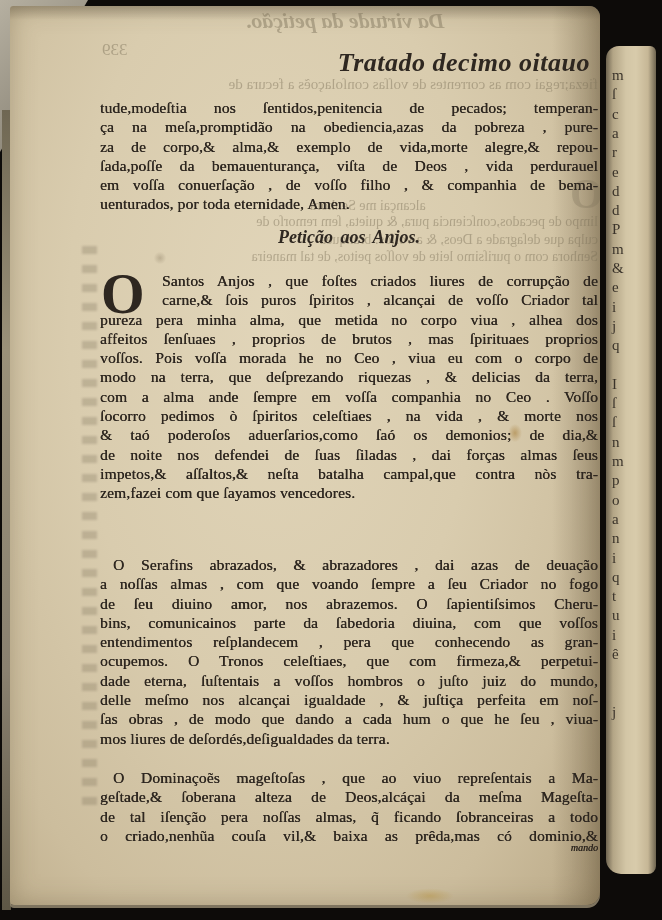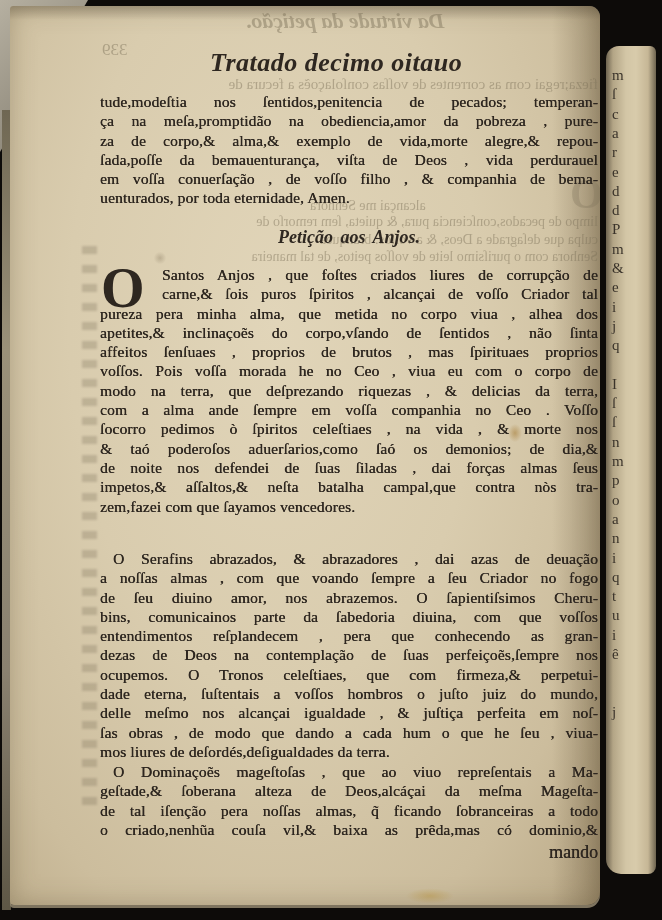--- a/index.html
+++ b/index.html
@@ -23,36 +23,36 @@
   .page-shade-right{position:absolute;right:0;top:0;width:48px;height:100%;
     background:linear-gradient(90deg,rgba(92,76,50,0),rgba(92,76,50,.38));}
   .page-shade-top{position:absolute;left:0;top:0;width:100%;height:14px;
     background:linear-gradient(rgba(60,50,35,.28),rgba(60,50,35,0));}
   
   .next-page{position:absolute;left:606px;top:46px;width:50px;height:828px;
     border-radius:13px 6px 8px 15px;overflow:hidden;
     background:linear-gradient(90deg,#6e6450 0%,#b3a586 14%,#d3c6a6 40%,#d8cbab 60%,#c6b796 84%,#6e6450 100%);}
   .edge-letter{position:absolute;left:6px;color:#3a332a;font-size:15px;line-height:15px;}
   
-  .title{position:absolute;left:200px;top:42px;width:380px;text-align:left;
+  .title{position:absolute;left:200px;top:42px;width:380px;text-align:right;
     font-style:italic;font-weight:bold;font-size:26px;color:#2e2720;letter-spacing:.5px;z-index:3;}
   .subheading{position:absolute;left:90px;top:221px;width:498px;text-align:center;
     font-style:italic;font-weight:bold;font-size:18px;color:#2e2720;word-spacing:3px;z-index:3;}
   .para{position:absolute;left:90px;width:498px;z-index:3;color:#2e2720;
-    font-size:15.5px;line-height:19.3px;letter-spacing:.15px;}
+    font-size:15.5px;line-height:19.3px;letter-spacing:.15px;margin-top:6px;}
   .line{text-align:justify;text-align-last:justify;height:19.3px;white-space:normal;
     text-shadow:.3px 0 0 currentColor;}
   .line.last{text-align-last:left;}
   #p1{top:86px;} #p2{top:259px;} #p3{top:543px;} #p4{top:756px;}
   #p2 div.line:nth-of-type(1),#p2 div.line:nth-of-type(2){padding-left:62px;}
   #p3 div.line:nth-of-type(1),#p4 div.line:nth-of-type(1){padding-left:13px;}
   .dropcap{position:absolute;left:1px;top:2px;font-size:56px;line-height:42px;
     font-weight:bold;color:#2e2720;}
   .catchword{position:absolute;left:90px;top:836px;width:498px;text-align:right;
-    font-size:18px;color:#2e2720;z-index:3;text-shadow:.3px 0 0 currentColor;}
+    font-size:10px;color:#2e2720;z-index:3;text-shadow:.3px 0 0 currentColor;font-style:italic;}
   
   .ghost{position:absolute;transform:scaleX(-1);color:#7b7058;opacity:.45;
     filter:blur(.7px);font-size:15px;white-space:nowrap;z-index:2;}
   .g-header{left:150px;top:2px;width:370px;font-size:22px;font-style:italic;font-weight:bold;text-align:center;}
   .g-num{left:92px;top:34px;font-size:17px;}
   .g1{left:92px;top:70px;width:496px;text-align:justify;}
   .g2{left:300px;top:192px;font-size:14px;}
   .g3{left:92px;top:208px;width:496px;font-size:14px;}
   .g4{left:92px;top:226px;width:496px;font-size:14px;}
   .g5{left:92px;top:243px;width:496px;font-size:14px;}
@@ -77,53 +77,51 @@
     <div class="ghost g3">limpo de pecados,conſciencia pura, &amp; quieta, ſem remorſo de</div>
     <div class="ghost g4">culpa que deſagrade a Deos, &amp; a voſſos: branquea</div>
     <div class="ghost g5">Senhora com o puriſsimo leite de voſſos peitos, de tal maneira</div>
     <div class="ghost g-drop">O</div>
     <div class="margin-ghost"></div>
 
     <div class="title">Tratado decimo oitauo</div>
 
     <div class="para" id="p1">
         <div class="line">tude,modeſtia nos ſentidos,penitencia de pecados; temperan-</div>
-        <div class="line">ça na meſa,promptidão na obediencia,amor da pobreza , pure-</div>
+        <div class="line">ça na meſa,promptidão na obediencia,azas da pobreza , pure-</div>
         <div class="line">za de corpo,&amp; alma,&amp; exemplo de vida,morte alegre,&amp; repou-</div>
         <div class="line">ſada,poſſe da bemauenturança, viſta de Deos , vida perdurauel</div>
         <div class="line">em voſſa conuerſação , de voſſo filho , &amp; companhia de bema-</div>
         <div class="line last">uenturados, por toda eternidade, Amen.</div>
       </div>
 
     <div class="subheading">Petição aos Anjos.</div>
 
     <div class="para" id="p2">
       <span class="dropcap">O</span>
     <div class="line">Santos Anjos , que foſtes criados liures de corrupção de</div>
         <div class="line">carne,&amp; ſois puros ſpiritos , alcançai de voſſo Criador tal</div>
         <div class="line">pureza pera minha alma, que metida no corpo viua , alhea dos</div>
-        <div class="line">apetites,&amp; inclinaçoẽs do corpo,vſando de ſentidos , não ſinta</div>
         <div class="line">affeitos ſenſuaes , proprios de brutos , mas ſpirituaes proprios</div>
         <div class="line">voſſos. Pois voſſa morada he no Ceo , viua eu com o corpo de</div>
         <div class="line">modo na terra, que deſprezando riquezas , &amp; delicias da terra,</div>
         <div class="line">com a alma ande ſempre em voſſa companhia no Ceo . Voſſo</div>
         <div class="line">ſocorro pedimos ò ſpiritos celeſtiaes , na vida , &amp; morte nos</div>
         <div class="line">&amp; taó poderoſos aduerſarios,como ſaó os demonios; de dia,&amp;</div>
         <div class="line">de noite nos defendei de ſuas ſiladas , dai forças almas ſeus</div>
         <div class="line">impetos,&amp; aſſaltos,&amp; neſta batalha campal,que contra nòs tra-</div>
         <div class="line last">zem,fazei com que ſayamos vencedores.</div>
       </div>
 
     <div class="para" id="p3">
         <div class="line">O Serafins abrazados, &amp; abrazadores , dai azas de deuação</div>
         <div class="line">a noſſas almas , com que voando ſempre a ſeu Criador no fogo</div>
         <div class="line">de ſeu diuino amor, nos abrazemos. O ſapientiſsimos Cheru-</div>
         <div class="line">bins, comunicainos parte da ſabedoria diuina, com que voſſos</div>
         <div class="line">entendimentos reſplandecem , pera que conhecendo as gran-</div>
-        <div class="line">dezas de Deos na contemplação de ſuas perfeiçoẽs,ſempre nos</div>
         <div class="line">ocupemos. O Tronos celeſtiaes, que com firmeza,&amp; perpetui-</div>
         <div class="line">dade eterna, ſuſtentais a voſſos hombros o juſto juiz do mundo,</div>
         <div class="line">delle meſmo nos alcançai igualdade , &amp; juſtiça perfeita em noſ-</div>
         <div class="line">ſas obras , de modo que dando a cada hum o que he ſeu , viua-</div>
         <div class="line last">mos liures de deſordés,deſigualdades da terra.</div>
       </div>
     <div class="para" id="p4">
         <div class="line">O Dominaçoẽs mageſtoſas , que ao viuo repreſentais a Ma-</div>
         <div class="line">geſtade,&amp; ſoberana alteza de Deos,alcáçai da meſma Mageſta-</div>
         <div class="line">de tal iſenção pera noſſas almas, q̃ ficando ſobranceiras a todo</div>

